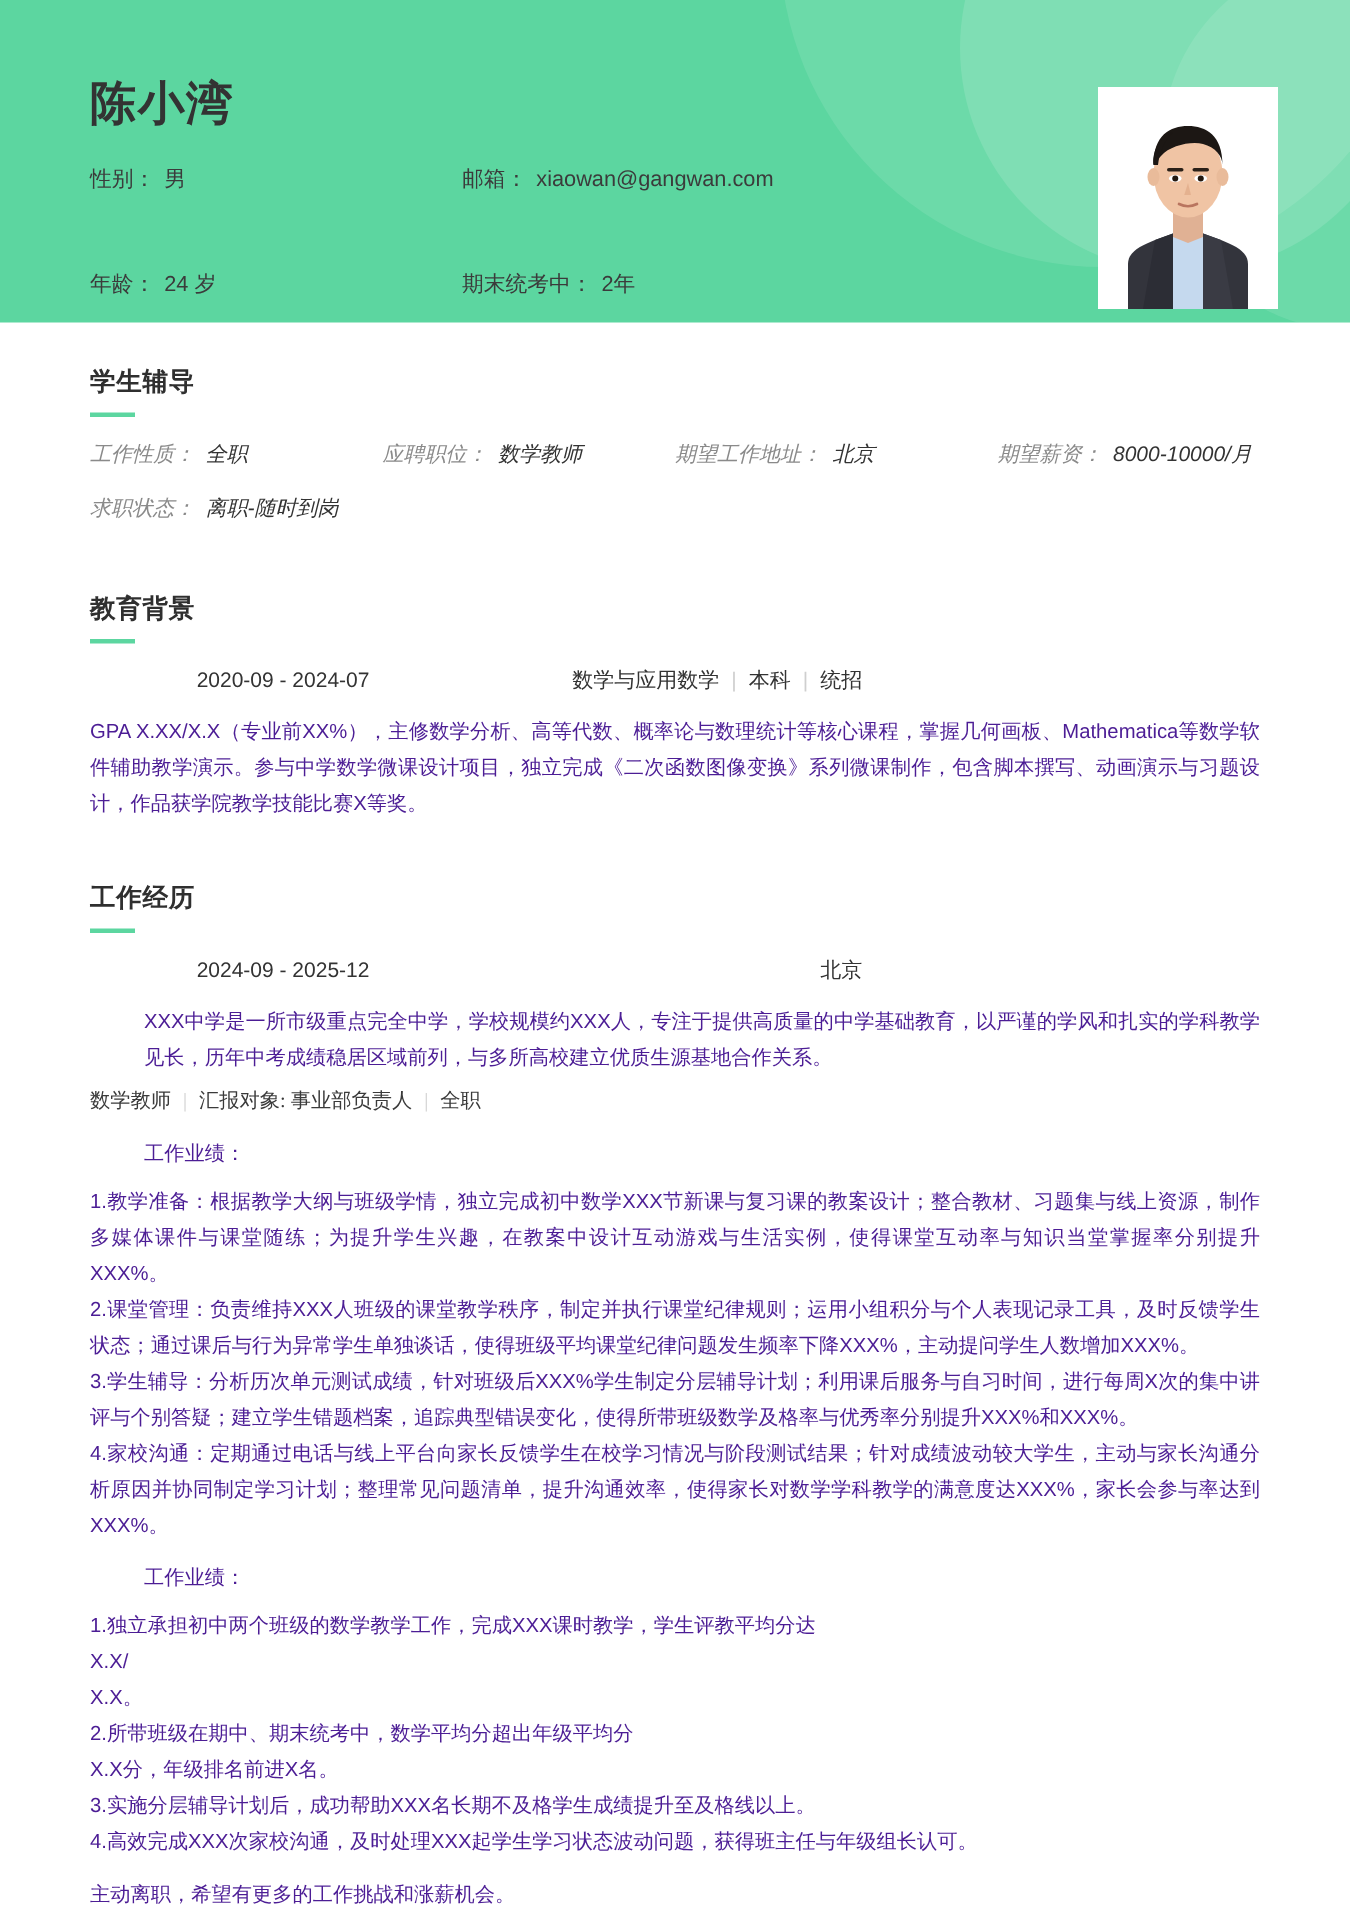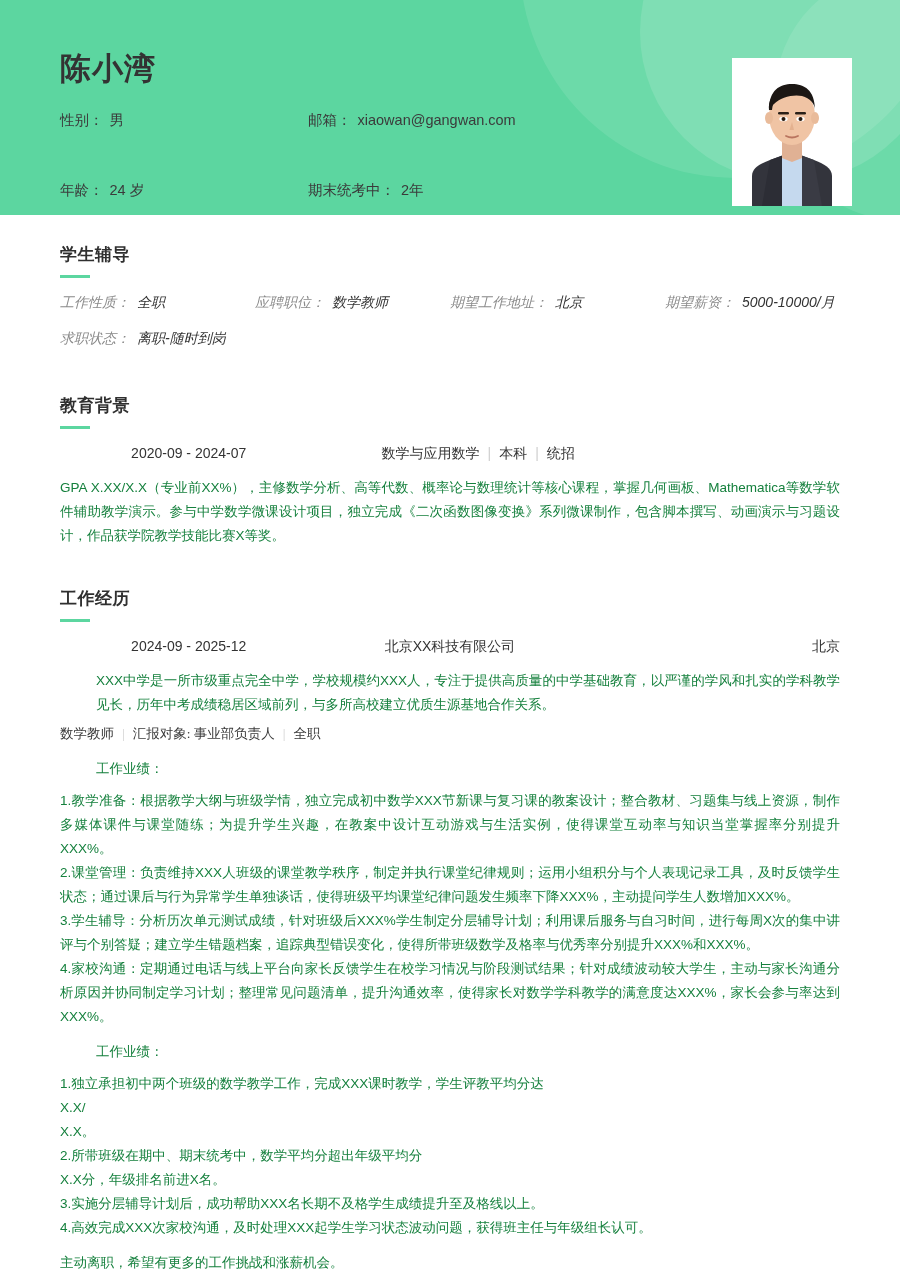--- a/index.html
+++ b/index.html
@@ -133,21 +133,21 @@
   }
   .entry-left  { flex: 0 0 33%; text-align: center; }
   .entry-mid   { flex: 0 0 34%; text-align: center; }
   .entry-right { flex: 0 0 33%; text-align: right; }
 
   .meta-sep { color: #cfcfcf; margin: 0 8px; font-weight: 300; }
 
   .para {
     font-size: 13.5px;
     line-height: 1.78;
-    color: #15803d;
+    color: #4c1d95;
     text-align: justify;
     margin-bottom: 11px;
     white-space: pre-line;
   }
   .para-tight { margin-bottom: 8px; margin-left: 36px; }
 
   .role-line {
     font-size: 13.5px;
     color: #3a3a3a;
     margin-bottom: 14px;
@@ -246,21 +246,21 @@
         <div class="intent-cell c1">
           <span class="lbl">工作性质：</span><span class="val">全职</span>
         </div>
         <div class="intent-cell c2">
           <span class="lbl">应聘职位：</span><span class="val">数学教师</span>
         </div>
         <div class="intent-cell c3">
           <span class="lbl">期望工作地址：</span><span class="val">北京</span>
         </div>
         <div class="intent-cell c4">
-          <span class="lbl">期望薪资：</span><span class="val">5000-10000/月</span>
+          <span class="lbl">期望薪资：</span><span class="val">8000-10000/月</span>
         </div>
       </div>
 
       <div class="intent-row">
         <div class="intent-cell c1">
           <span class="lbl">求职状态：</span><span class="val">离职-随时到岗</span>
         </div>
       </div>
     </div>
 
@@ -277,21 +277,20 @@
 
       <div class="para">GPA X.XX/X.X（专业前XX%），主修数学分析、高等代数、概率论与数理统计等核心课程，掌握几何画板、Mathematica等数学软件辅助教学演示。参与中学数学微课设计项目，独立完成《二次函数图像变换》系列微课制作，包含脚本撰写、动画演示与习题设计，作品获学院教学技能比赛X等奖。</div>
     </div>
 
     <div class="section">
       <div class="sec-title">工作经历</div>
       <div class="sec-rule"></div>
 
       <div class="entry-row">
         <div class="entry-left">2024-09 - 2025-12</div>
-        <div class="entry-mid">北京XX科技有限公司</div>
         <div class="entry-right">北京</div>
       </div>
 
       <div class="para para-tight">XXX中学是一所市级重点完全中学，学校规模约XXX人，专注于提供高质量的中学基础教育，以严谨的学风和扎实的学科教学见长，历年中考成绩稳居区域前列，与多所高校建立优质生源基地合作关系。</div>
 
       <div class="role-line">
         <span>数学教师</span><span class="meta-sep">|</span><span>汇报对象: 事业部负责人</span><span class="meta-sep">|</span><span>全职</span>
       </div>
 
       <div class="para para-tight">工作业绩：</div>

